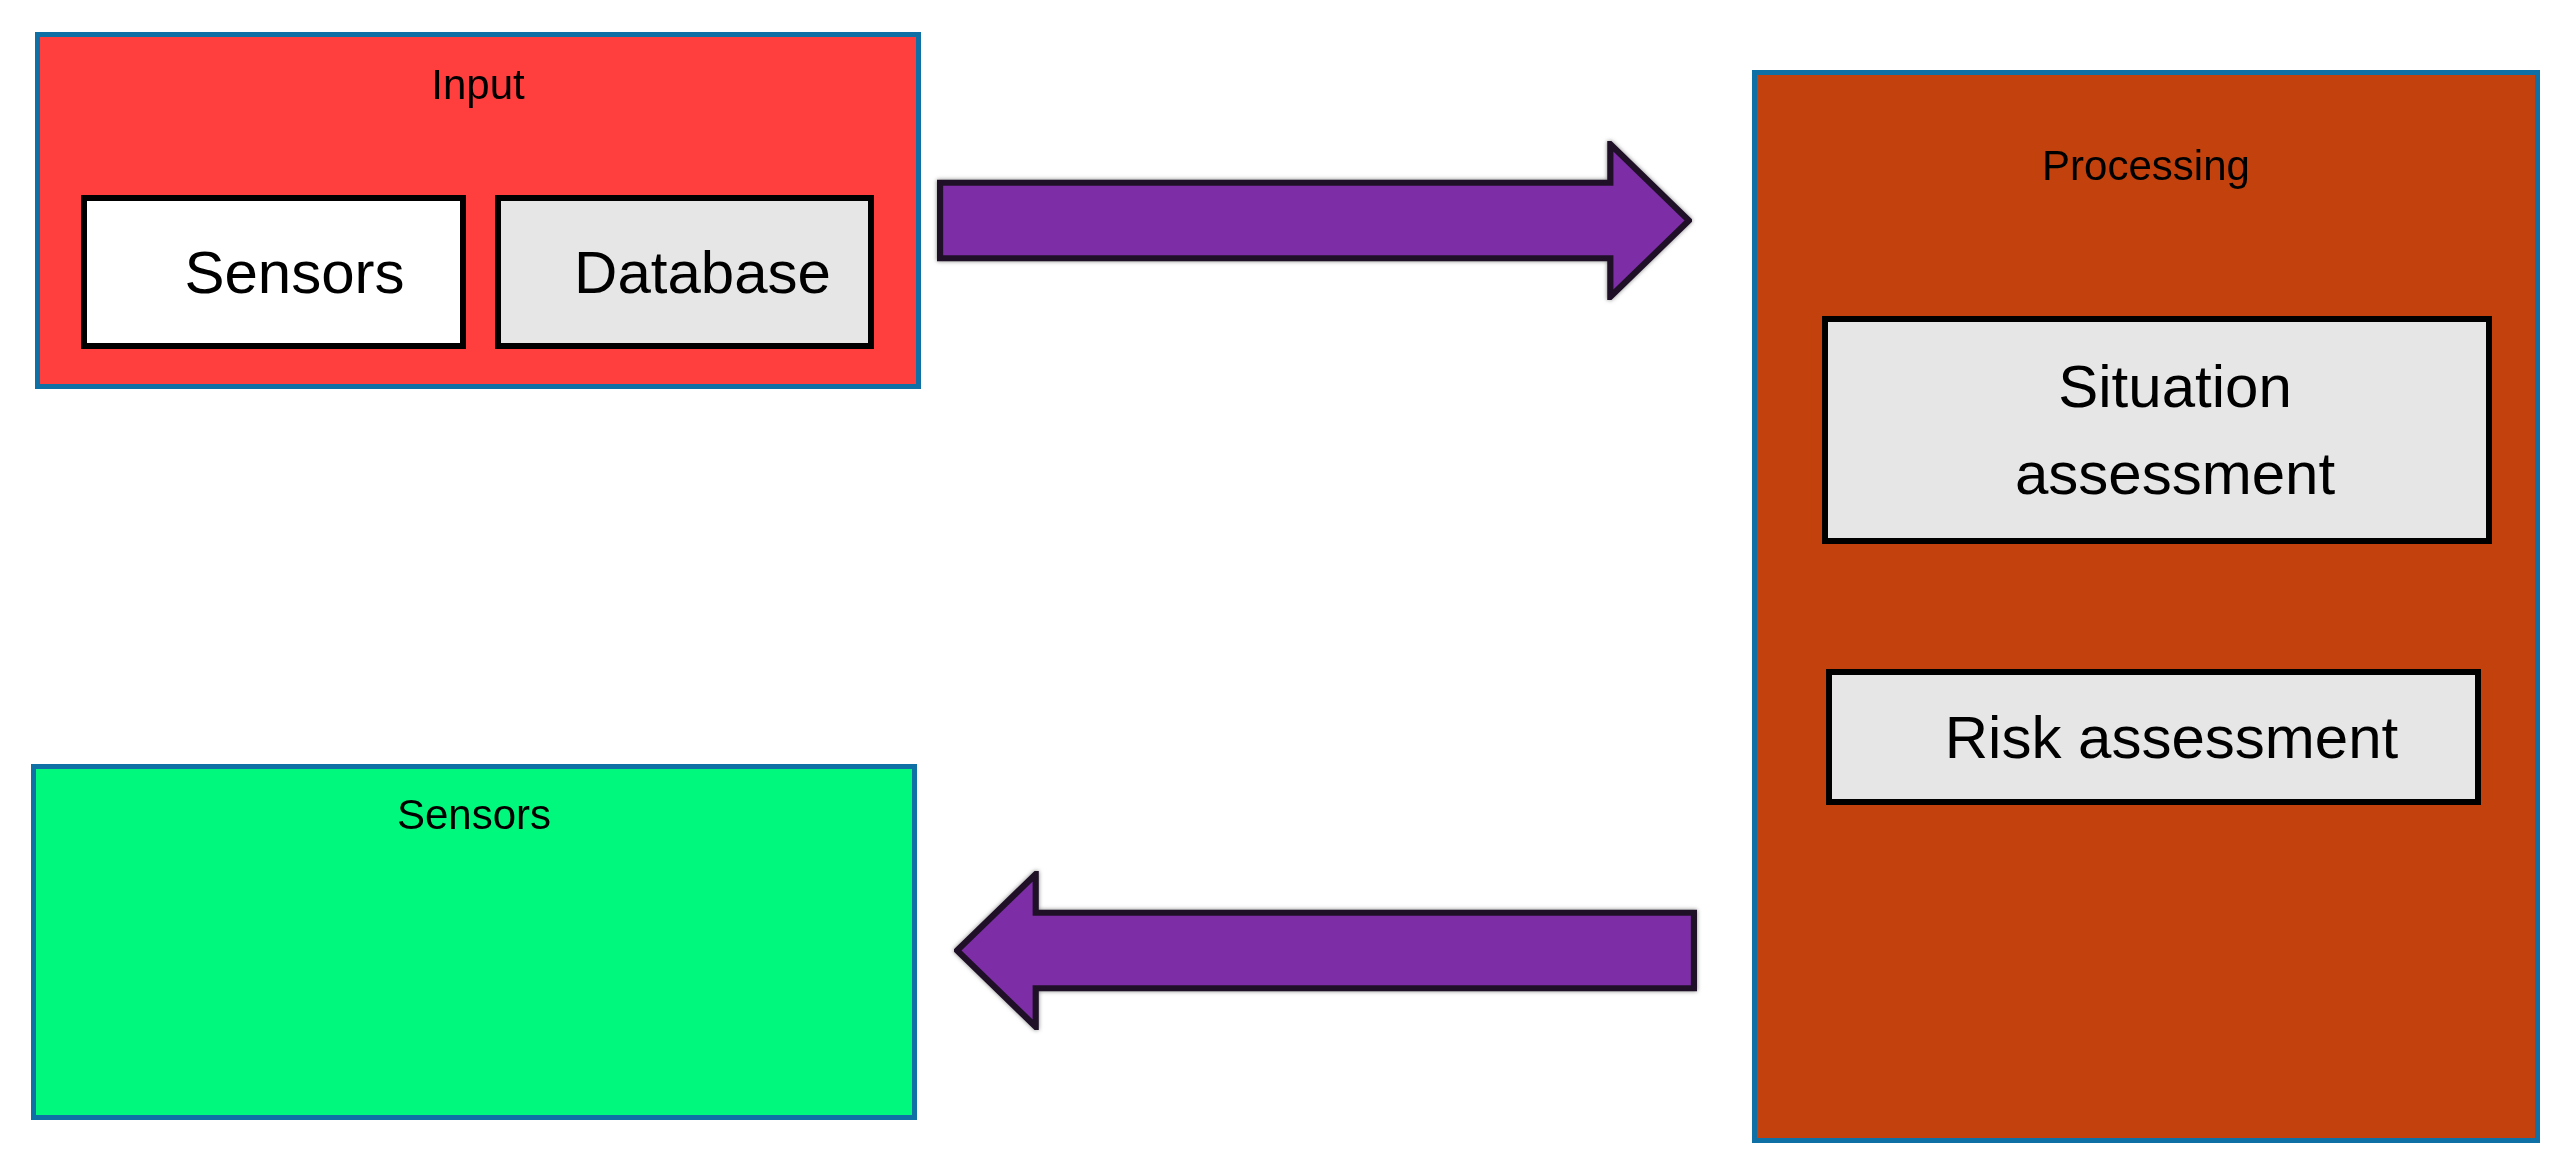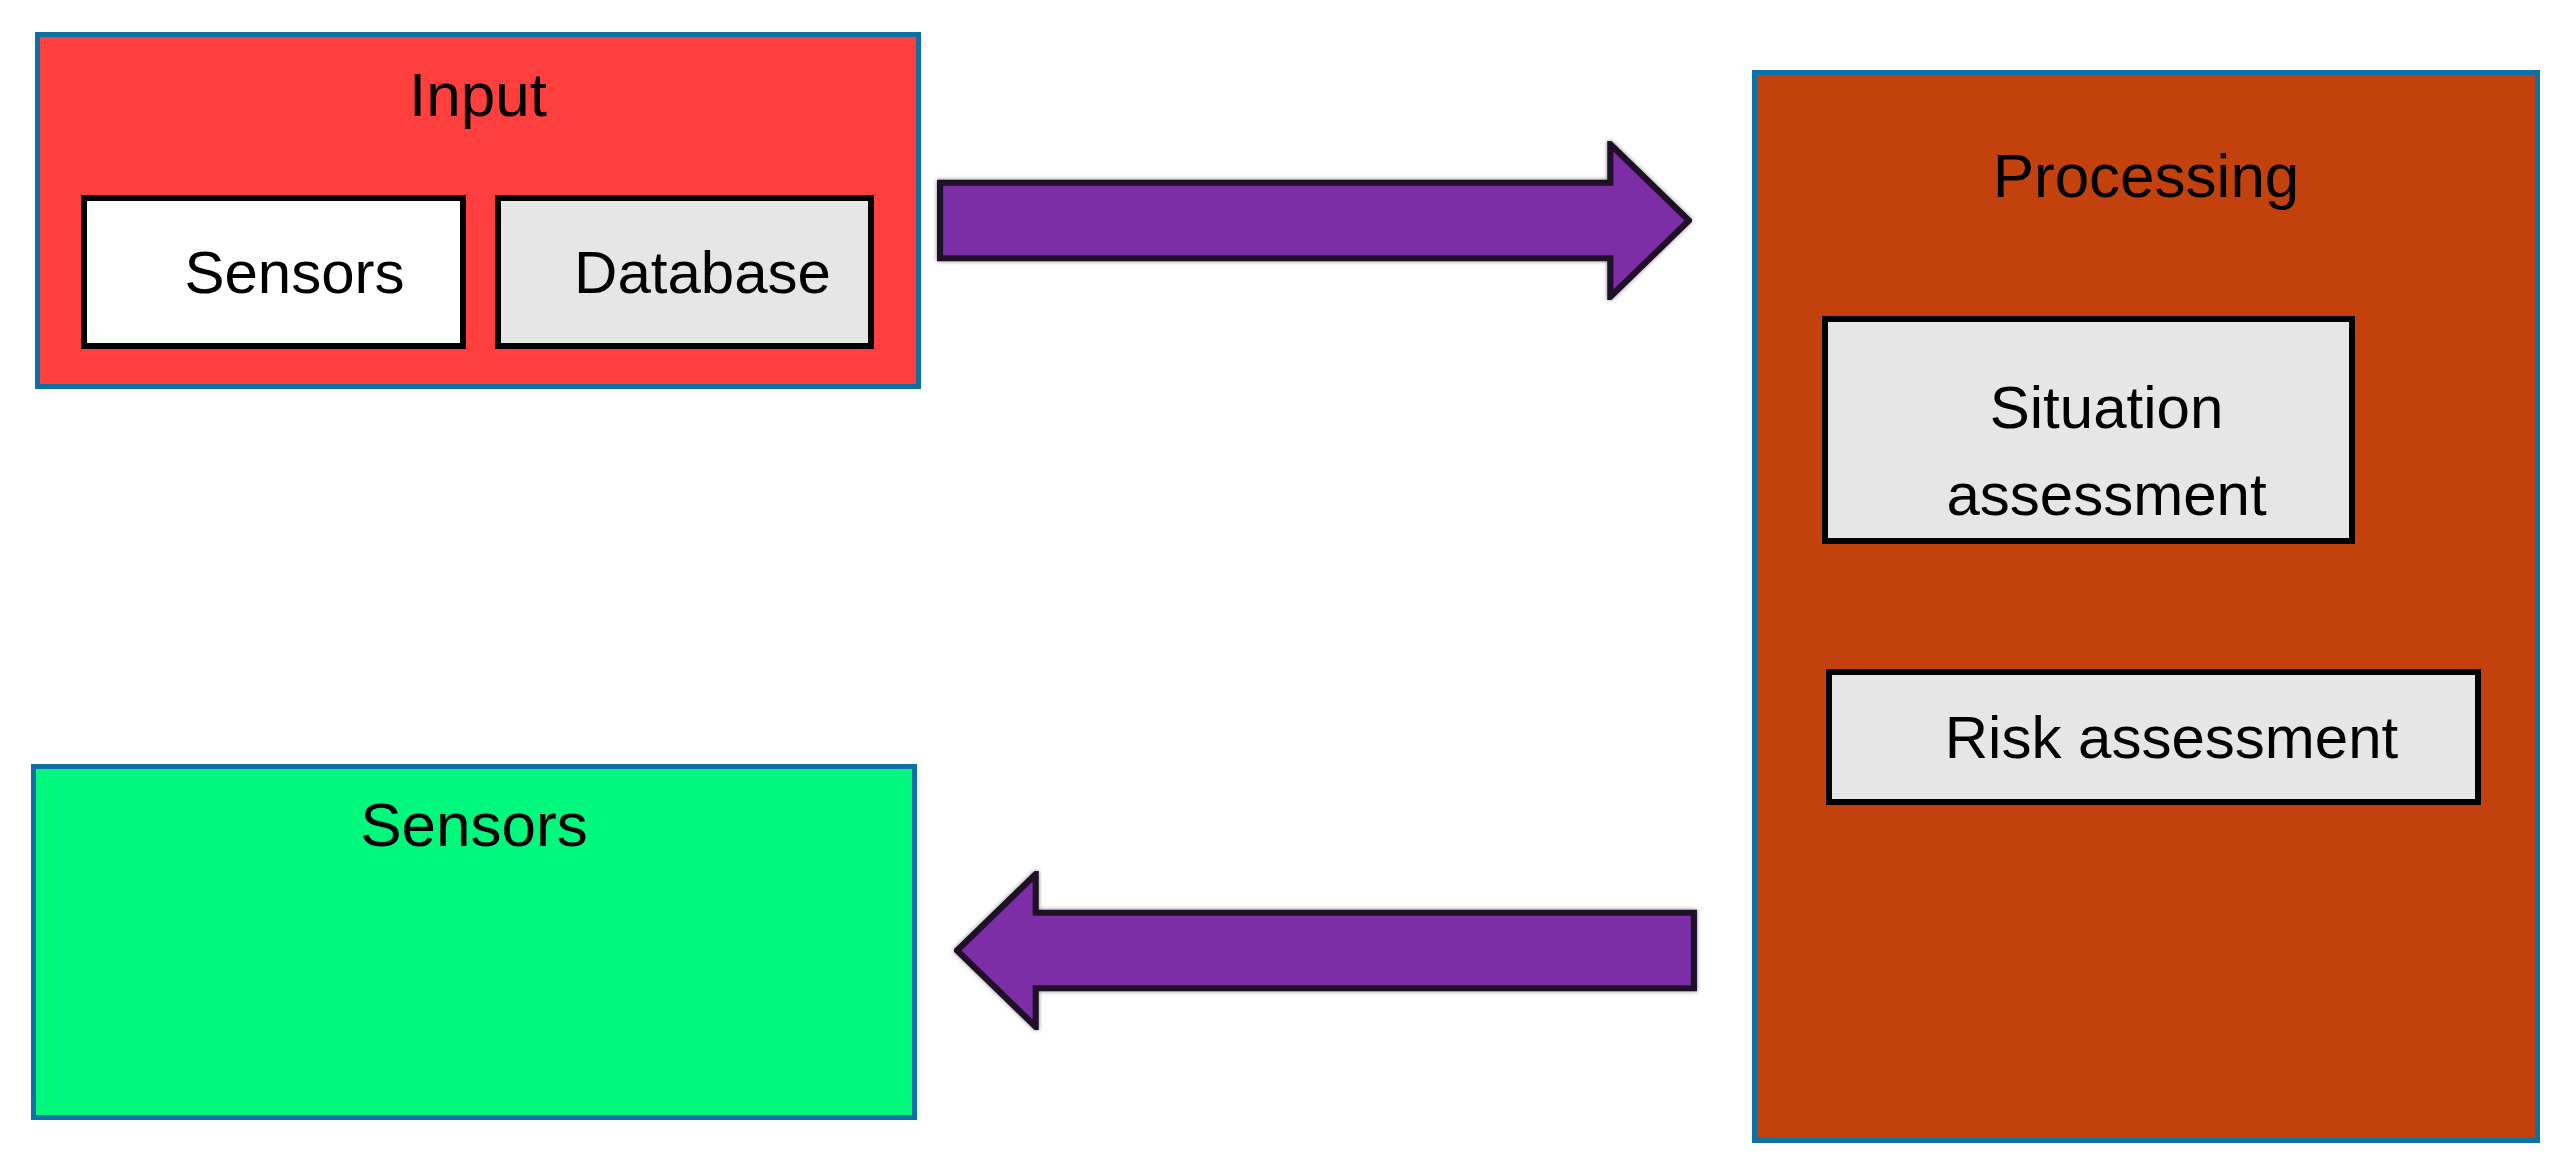--- a/index.html
+++ b/index.html
@@ -18,21 +18,21 @@
   .group {
     position: absolute;
     box-sizing: border-box;
     border: 5.4px solid #0E70A4;
   }
   .group-title {
     position: absolute;
     left: 0;
     right: 0;
     text-align: center;
-    font-size: 62px;
+    font-size: 42px;
     line-height: 1;
     color: #000000;
     font-weight: 400;
   }
   .group-input {
     left: 35px; top: 32px;
     width: 886px; height: 357px;
     background: #FF3E3E;
   }
   .group-processing {
@@ -59,21 +59,21 @@
     text-align: center;
     font-size: 60px;
     line-height: 1.45;
     color: #000000;
   }
   .node-white { background: #FFFFFF; }
   .node-gray  { background: #E6E6E6; padding-left: 36px; }
 
   .node-sensors   { left: 41px;  top: 158px; width: 385px; height: 154px; padding-left: 42px; }
   .node-database  { left: 455px; top: 158px; width: 379px; height: 154px; }
-  .node-situation { left: 65px;  top: 241px; width: 533px; height: 228px; align-items: flex-end; }
+  .node-situation { left: 65px;  top: 241px; width: 670px; height: 228px; }
   .node-situation .node-label { max-width: 362px; }
   .node-risk      { left: 69px;  top: 594px; width: 655px; height: 136px; }
   .node-decision  { left: 69px;  top: 851px; width: 655px; height: 138px; }
   .node-actuators { left: 256px; top: 172px; width: 376px; height: 135px; }
 
   .arrow {
     position: absolute;
     filter: drop-shadow(0 0 2.3px rgba(110,110,110,0.85));
   }
   .arrow-right { left: 937px; top: 141px; }

